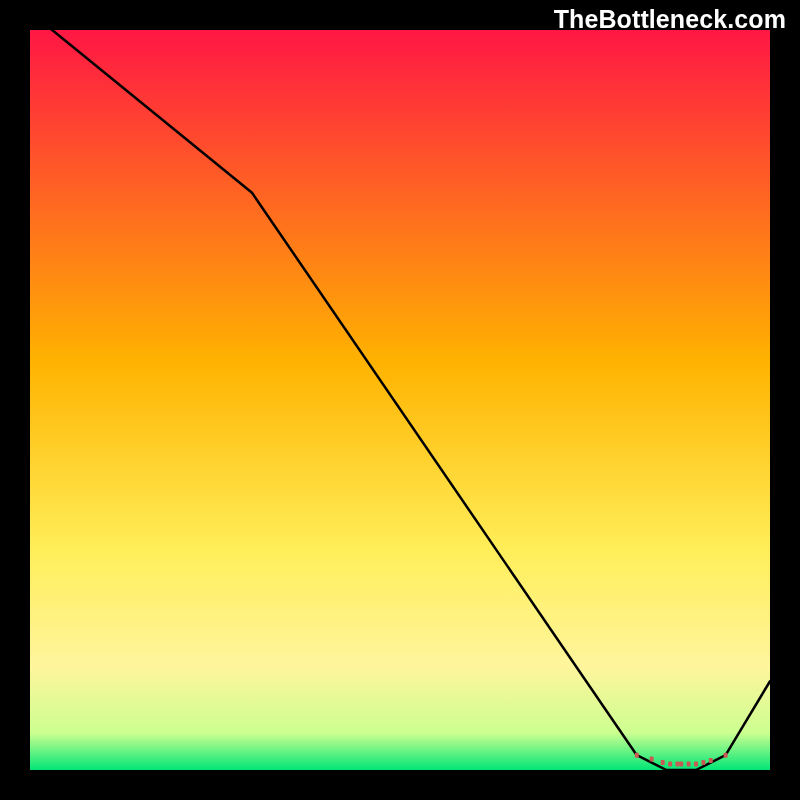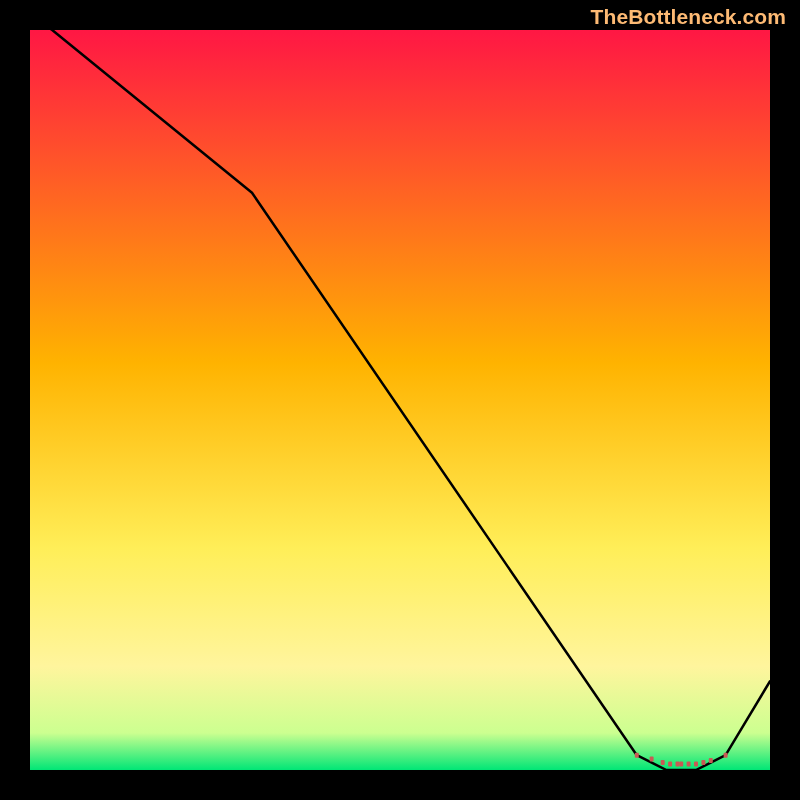--- a/index.html
+++ b/index.html
@@ -14,22 +14,22 @@
   .container {
     position: relative;
     width: 800px;
     height: 800px;
     background: #000;
   }
   .attribution {
     position: absolute;
     top: 5px;
     right: 14px;
-    color: #fdba74;
-    font-size: 21px;
+    color: #ffffff;
+    font-size: 25px;
     font-weight: bold;
     letter-spacing: 0.1px;
   }
   .plot-area {
     position: absolute;
     left: 30px;
     top: 30px;
     width: 740px;
     height: 740px;
     

